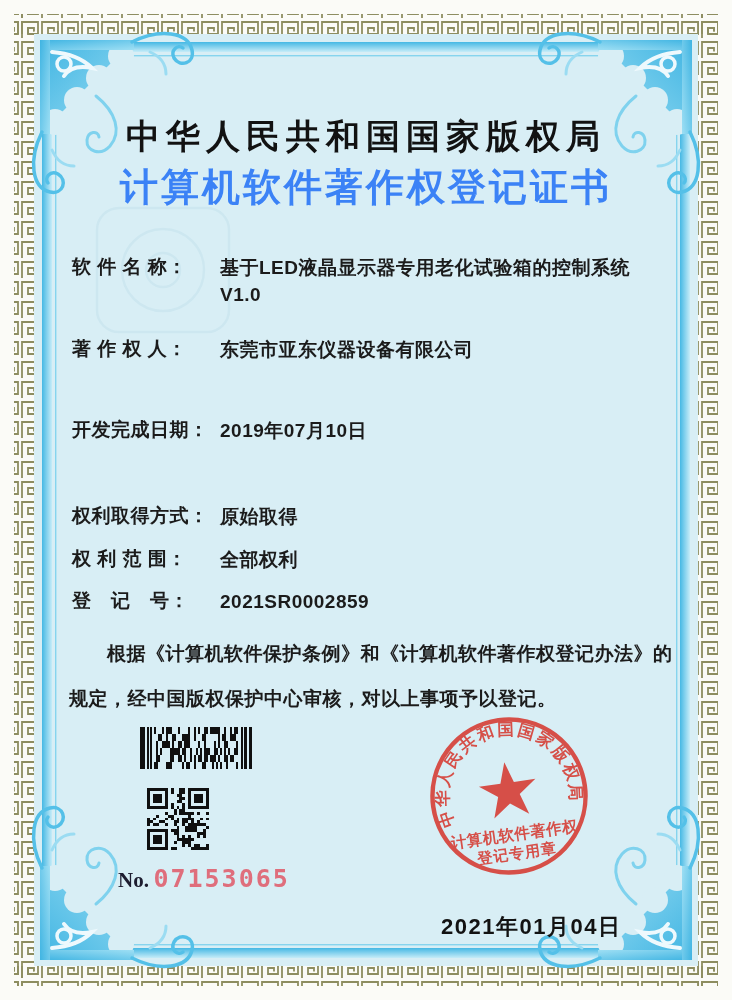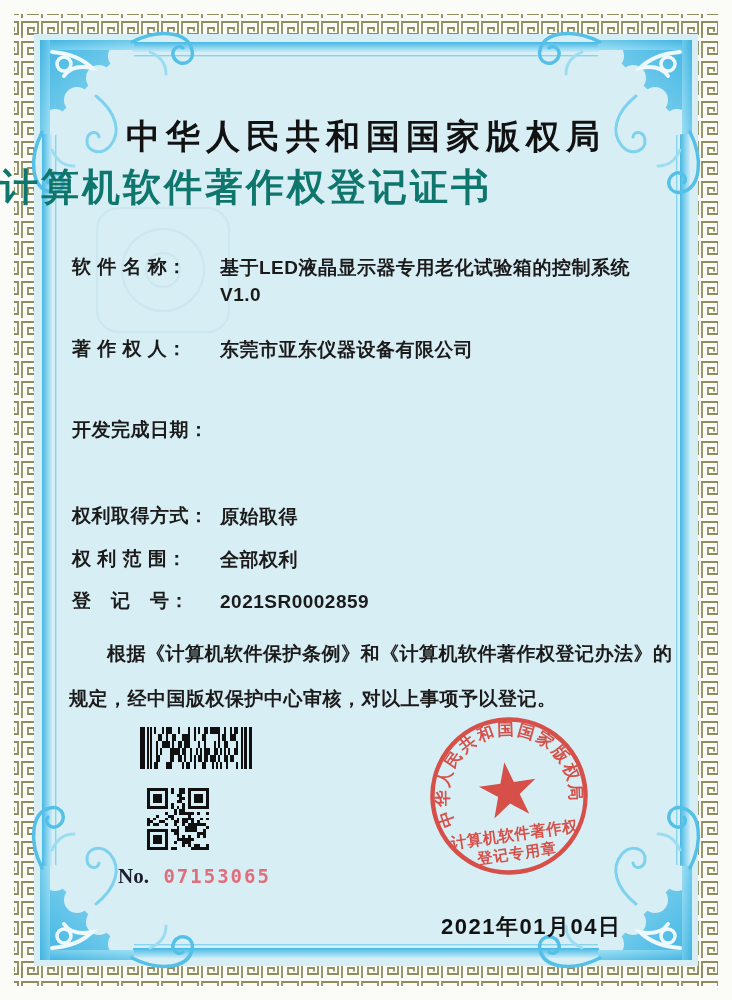--- a/index.html
+++ b/index.html
@@ -8,23 +8,23 @@
     overflow:hidden;font-family:"Liberation Sans",sans-serif;
   }
   .bg{position:absolute;left:0;top:0;z-index:0;}
   .content{position:absolute;inset:0;z-index:2;border-radius:20px;}
   .authority{
     position:absolute;top:114px;left:0;right:0;text-align:center;
     font-family:"Liberation Serif",serif;font-weight:700;font-size:34px;
     letter-spacing:6px;color:#121212;
   }
   .cert-title{
-    position:absolute;top:162px;left:0;right:0;
+    position:absolute;top:162px;left:0;right:0;text-align:center;
     font-family:Liberation Sans, sans-serif;font-weight:800;font-size:38px;
-    letter-spacing:3px;color:#0f766e;
+    letter-spacing:3px;color:#3b82f6;
   }
   .certno{
     position:absolute;top:215px;right:76px;font-size:15.5px;font-weight:600;
     color:#2e2e2e;letter-spacing:.5px;
   }
   .certno .gap{display:inline-block;width:14px;}
   .field{
     position:absolute;left:72px;display:flex;align-items:flex-start;
     font-size:19px;font-weight:700;color:#1b1b1b;letter-spacing:.5px;
   }
@@ -35,22 +35,22 @@
     font-size:19px;font-weight:700;color:#1b1b1b;line-height:45px;letter-spacing:.5px;
   }
   .statement .l1{text-indent:2em;}
   #barcode{position:absolute;left:140px;top:727px;}
   #qrcode{position:absolute;left:147px;top:788px;}
   .serial{position:absolute;left:118px;top:864px;}
   .serial-label{
     font-family:"Liberation Serif",serif;font-size:21px;color:#1d1d30;font-weight:600;margin-top:28px;
   }
   .serial-value{
-    font-family:"DejaVu Sans Mono",monospace;font-size:19px;font-weight:700;
-    color:#df6e7c;letter-spacing:2px;margin-left:10px;
+    font-family:"DejaVu Sans Mono",monospace;font-size:25px;font-weight:700;
+    color:#df6e7c;letter-spacing:2px;margin-left:0;
   }
   .seal{position:absolute;left:419px;top:706px;z-index:3;opacity:.92;}
   .seal text{font-family:"Liberation Sans",sans-serif;}
   .issue-date{
     position:absolute;left:441px;top:912px;z-index:4;font-size:22px;font-weight:700;
     color:#121212;letter-spacing:1.5px;
   }
 </style>
 </head>
 <body>
@@ -138,20 +138,21 @@
       </span>
     </div>
 
     <div class="field" style="top:336px">
       <span class="lbl">著 作 权 人：</span>
       <span class="val">东莞市亚东仪器设备有限公司</span>
     </div>
 
     <div class="field" style="top:417px">
       <span class="lbl">开发完成日期：</span>
+      <span class="val">2019年07月10日</span>
     </div>
 
 
     <div class="field" style="top:503px">
       <span class="lbl">权利取得方式：</span>
       <span class="val">原始取得</span>
     </div>
 
     <div class="field" style="top:546px">
       <span class="lbl">权 利 范 围：</span>

